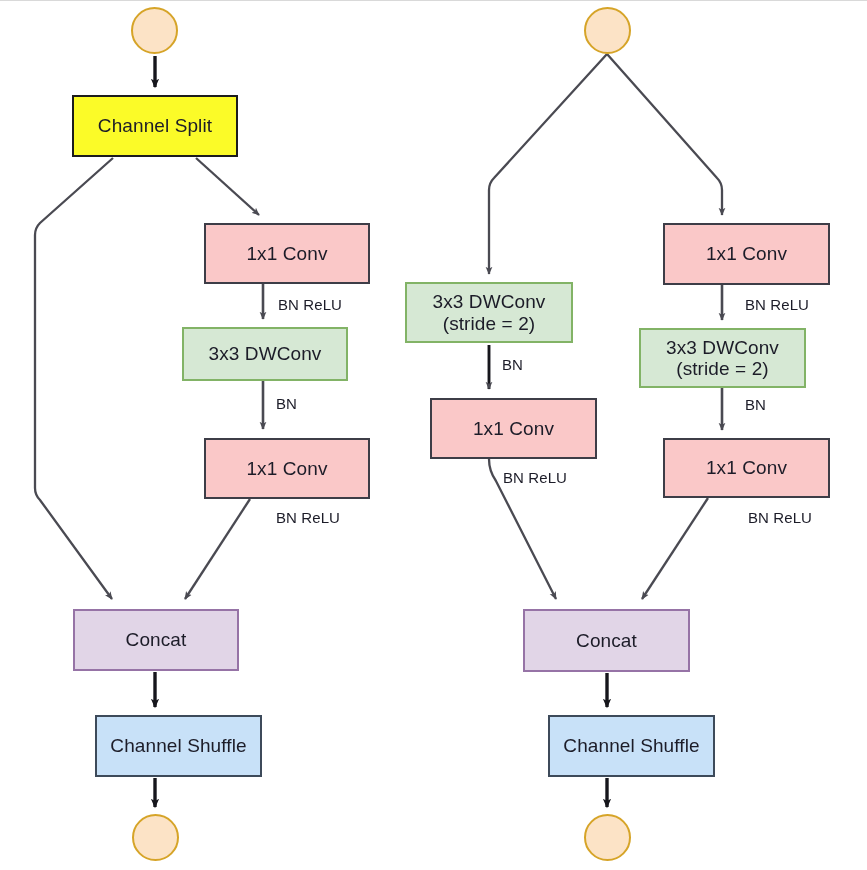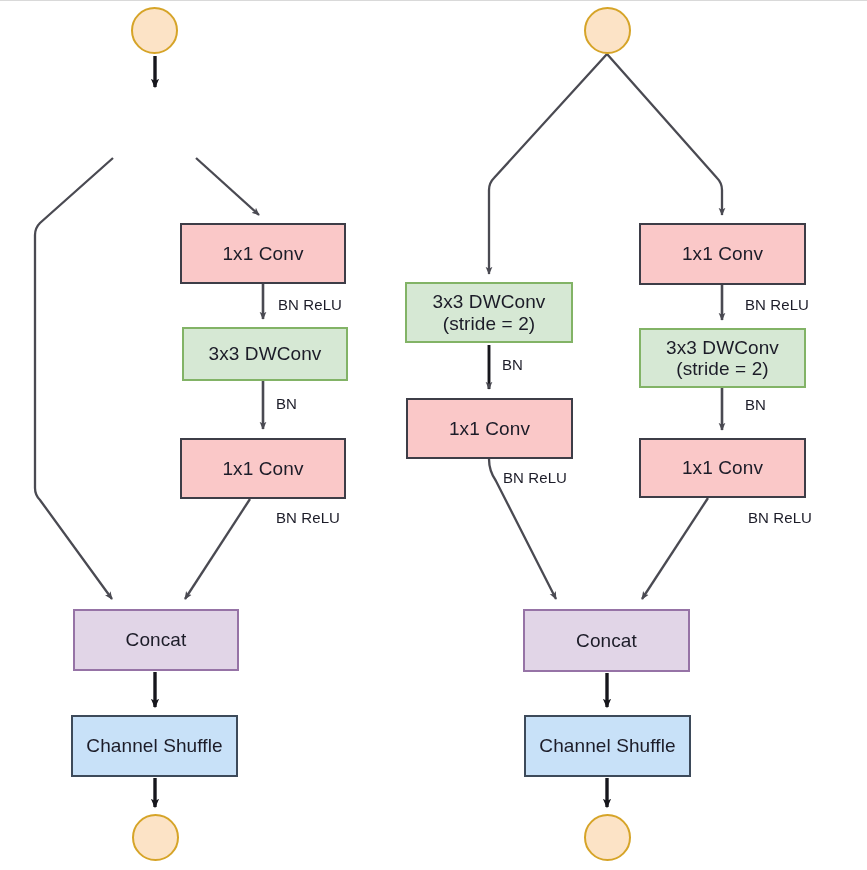--- a/index.html
+++ b/index.html
@@ -30,21 +30,21 @@
     display: flex;
     align-items: center;
     justify-content: center;
     text-align: center;
     color: #1c1c28;
     font-size: 19px;
     line-height: 1.12;
     letter-spacing: 0.1px;
     white-space: pre-line;
   }
-  .node.dark-border  { border: 2px solid #3d3d47; }
+  .node.dark-border  { border: 2px solid #3d3d47; margin-left: 24px; }
   .node.green-border { border: 2px solid #82b366; }
   .node.purple-border{ border: 2px solid #9673a6; }
   .node.yellow-border{ border: 2.5px solid #1c1c1c; }
 
   .term {
     position: absolute;
     box-sizing: border-box;
     border-radius: 50%;
     border: 2px solid #d6a428;
   }
@@ -108,20 +108,21 @@
       <path d="M708,497 L642,598" stroke="#4a4a52" stroke-width="2.3" fill="none" marker-end="url(#ah-thin)"></path>
 
       <path d="M607,672 L607,706" stroke="#16161c" stroke-width="3.4" fill="none" marker-end="url(#ah-thick)"></path>
 
       <path d="M607,777 L607,806" stroke="#16161c" stroke-width="3.4" fill="none" marker-end="url(#ah-thick)"></path>
     </g>
   </svg>
 
   <div class="term" style="left:131px; top:6px; width:47px; height:47px; background:#fce3c6;"></div>
 
+  <div class="node yellow-border" style="left:72px; top:94px; width:166px; height:62px; background:#fbfb28;">Channel Split</div>
 
   <div class="node dark-border" style="left:180px; top:222px; width:166px; height:61px; background:#fac8c8;">1x1 Conv</div>
 
   <div class="edge-label" style="left:278px; top:295px;">BN ReLU</div>
 
   <div class="node green-border" style="left:182px; top:326px; width:166px; height:54px; background:#d6e8d4;">3x3 DWConv</div>
 
   <div class="edge-label" style="left:276px; top:394px;">BN</div>
 
   <div class="node dark-border" style="left:180px; top:437px; width:166px; height:61px; background:#fac8c8;">1x1 Conv</div>

